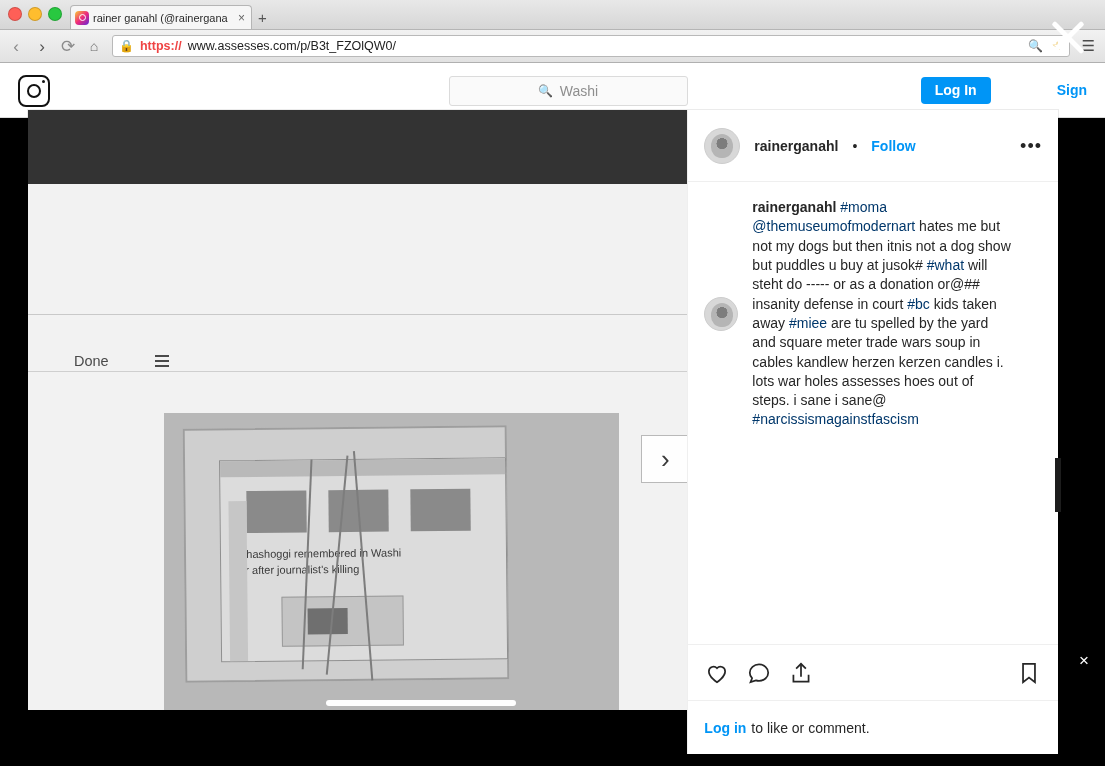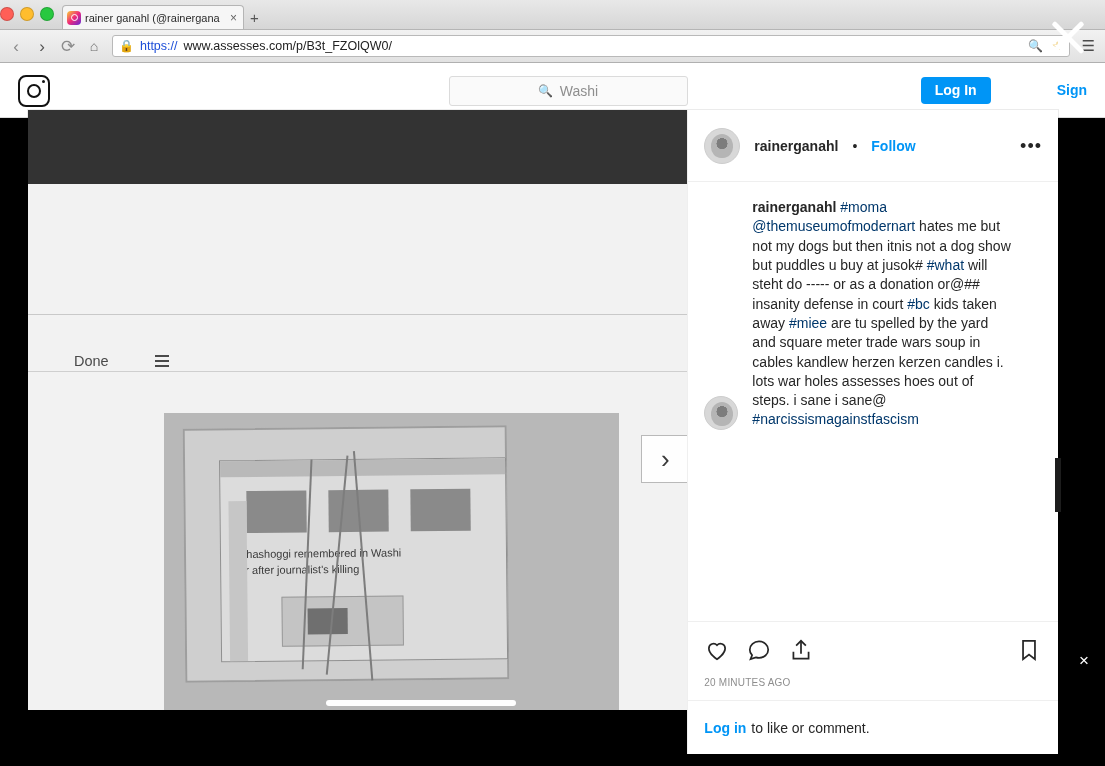--- a/index.html
+++ b/index.html
@@ -22,20 +22,21 @@
     width: 1105px;
     height: 766px;
     background: #ffffff;
   }
   .titlebar {
     height: 30px;
     background: linear-gradient(#e8e8e8, #d6d6d6);
     border-bottom: 1px solid #b5b5b5;
     display: flex;
     align-items: flex-end;
+    padding-left: 8px;
     box-sizing: border-box;
     position: relative;
   }
   .traffic {
     display: flex;
     align-items: center;
     height: 30px;
     gap: 6px;
     padding-right: 8px;
   }
@@ -131,21 +132,21 @@
     align-items: center;
     padding: 0 6px;
     box-sizing: border-box;
     gap: 6px;
     font-size: 12.5px;
   }
   .lock {
     color: #2e9e48;
     font-size: 12px;
   }
-  .url-secure { color: #1d4ed8; }
+  .url-secure { color: #ef4444; font-weight: bold; }
   .url-rest { color: #222; }
   .urlbar .right-icons {
     margin-left: auto;
     display: flex;
     gap: 8px;
     color: #777;
     font-size: 12px;
   }
   .star { color: #e8b63a; }
   .menu-btn {
@@ -511,21 +512,21 @@
 
   .caption-area {
     flex: 1 1 auto;
     padding: 16px;
     box-sizing: border-box;
     overflow: hidden;
   }
   .caption-row {
     display: flex;
     gap: 14px;
-    align-items: flex-end;
+    align-items: center;
   }
   .caption-text {
     font-size: 14px;
     line-height: 1.38;
     color: #262626;
     word-wrap: break-word;
     max-width: 262px;
   }
   .caption-text .u {
     font-weight: bold;
@@ -732,21 +733,20 @@
               <path d="M5 13.5v6.5h14v-6.5"></path>
             </svg>
           </span>
           <span class="action-icon bookmark">
             <svg width="26" height="26" viewBox="0 0 24 24" fill="none" stroke="#262626" stroke-width="1.6">
               <path d="M6.5 3.5h11v17l-5.5-4.3-5.5 4.3z"></path>
             </svg>
           </span>
         </div>
 
-        <div class="time-ago">20 MINUTES AGO</div>
 
         <div class="comment-bar">
           <span class="login">Log in</span>
           <span>to like or comment.</span>
         </div>
       </div>
     </div>
 
     <div class="thumb-strip"></div>
     <div class="small-close">×</div>

